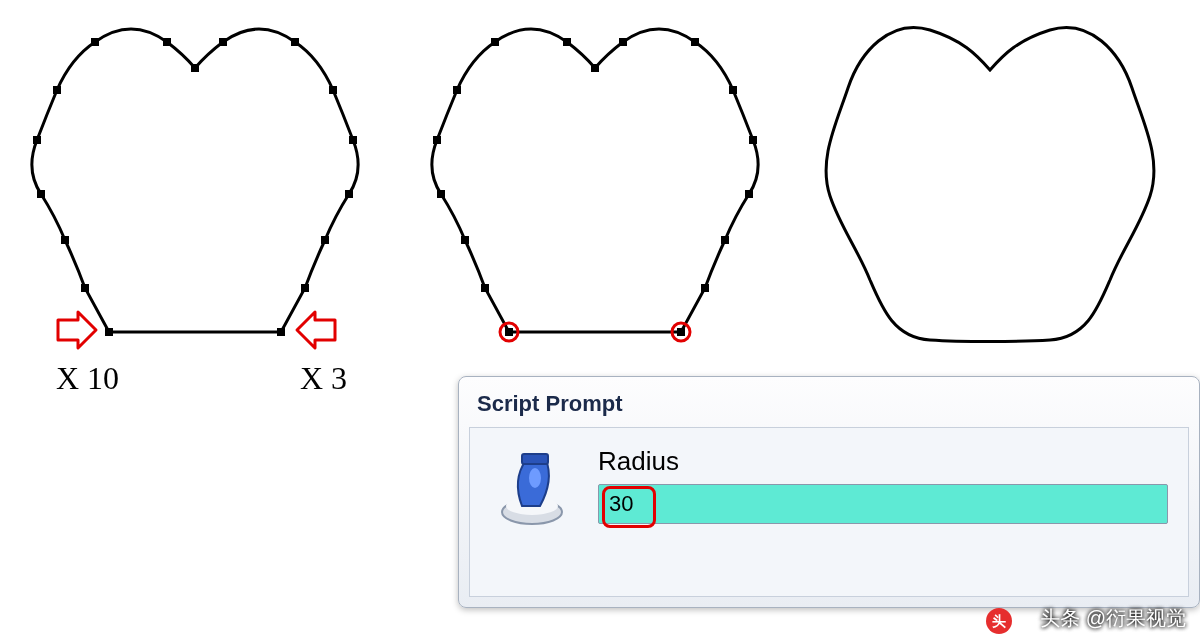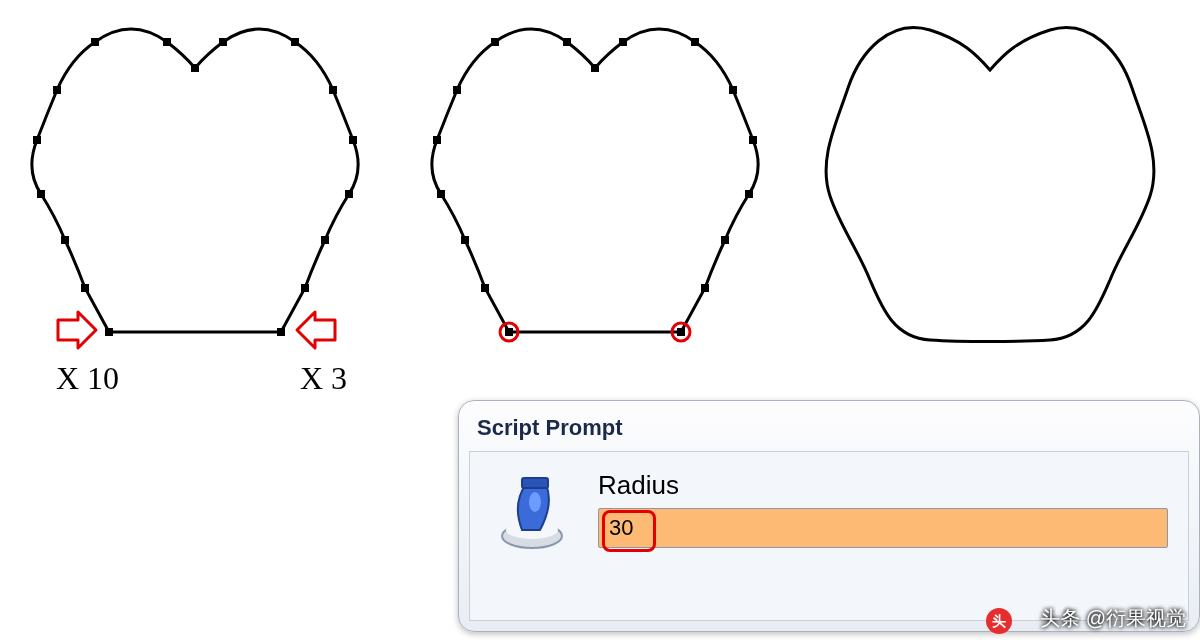--- a/index.html
+++ b/index.html
@@ -1,30 +1,30 @@
 <!DOCTYPE html>
 <html><head>
 <meta charset="utf-8">
 <style>
   html,body{margin:0;padding:0;width:1200px;height:640px;background:#fff;font-family:"Comic Sans MS","Segoe Script",cursive;overflow:hidden}
   .canvas{position:absolute;left:0;top:0;width:1200px;height:640px}
   .lbl{position:absolute;font-size:32px;color:#000}
   
-  .dlg{position:absolute;left:458px;top:400px;width:740px;height:230px;
-       border:1px solid #a8b2c0;border-radius:16px;
+  .dlg{position:absolute;left:458px;top:376px;width:740px;height:230px;
+       border:1px solid #a8b2c0;border-radius:8px;
        background:linear-gradient(#fdfdfe,#e9edf3);
        box-shadow:0 2px 6px rgba(0,0,0,.25)}
   .dlg-title{position:absolute;left:18px;top:14px;font-family:"Segoe UI",Tahoma,sans-serif;
              font-weight:700;font-size:22px;color:#1b2a4a}
   .dlg-body{position:absolute;left:10px;top:50px;right:10px;bottom:10px;
             background:#f3f6fa;border:1px solid #c8d0dc}
   .field-label{position:absolute;left:128px;top:18px;font-family:"Segoe UI",Tahoma,sans-serif;
                font-size:26px;color:#000}
   .field-input{position:absolute;left:128px;top:56px;width:570px;height:40px;
-               background:#fdba74;border:1px solid #8a97ab;border-radius:2px;
+               background:#5eead4;border:1px solid #8a97ab;border-radius:2px;
                font-family:"Segoe UI",Tahoma,sans-serif;font-size:22px;padding:2px 10px;box-sizing:border-box}
   .hl{position:absolute;left:132px;top:58px;width:48px;height:36px;border:3px solid #e20000;border-radius:8px;pointer-events:none}
   .icon-slot{position:absolute;left:22px;top:22px;width:80px;height:80px}
   .watermark{position:absolute;right:14px;bottom:8px;font-family:Liberation Sans, sans-serif;
              font-size:20px;color:#fff;text-shadow:0 0 4px #000,0 0 4px #000}
   .tt-logo{position:absolute;right:188px;bottom:6px;width:26px;height:26px;border-radius:50%;
            background:#e62e2e;color:#fff;font:700 14px/26px sans-serif;text-align:center}
 </style>
 </head>
 <body>

